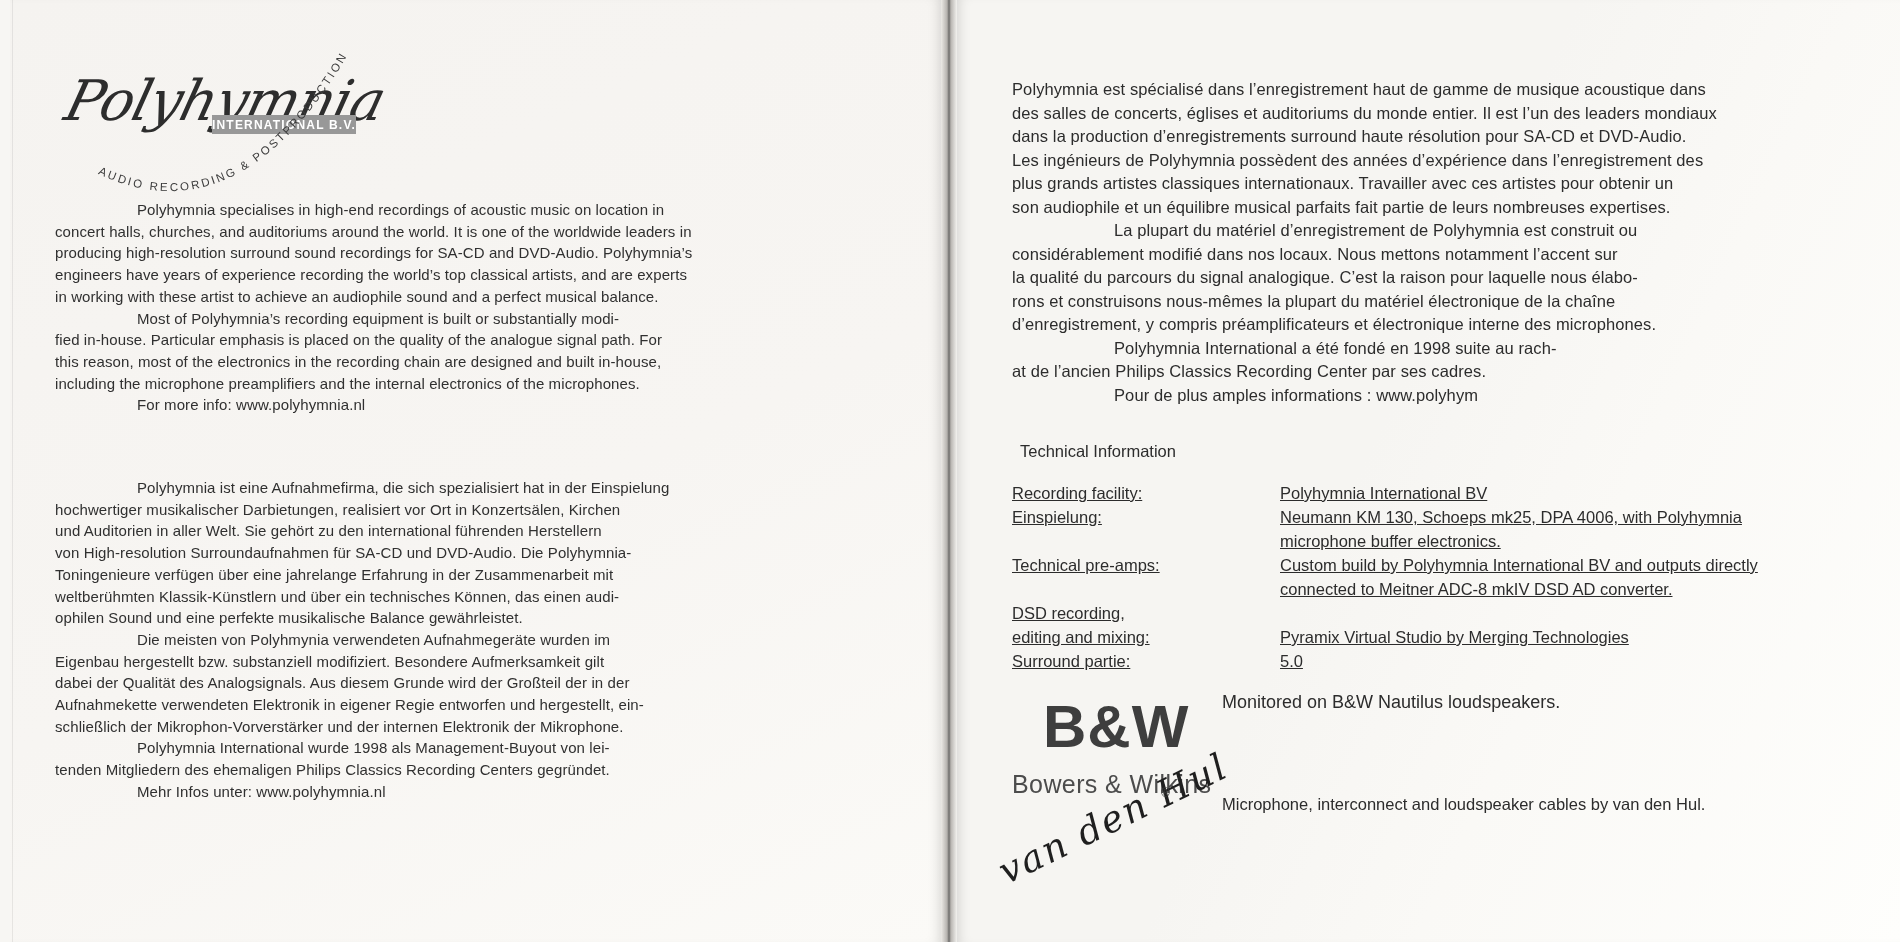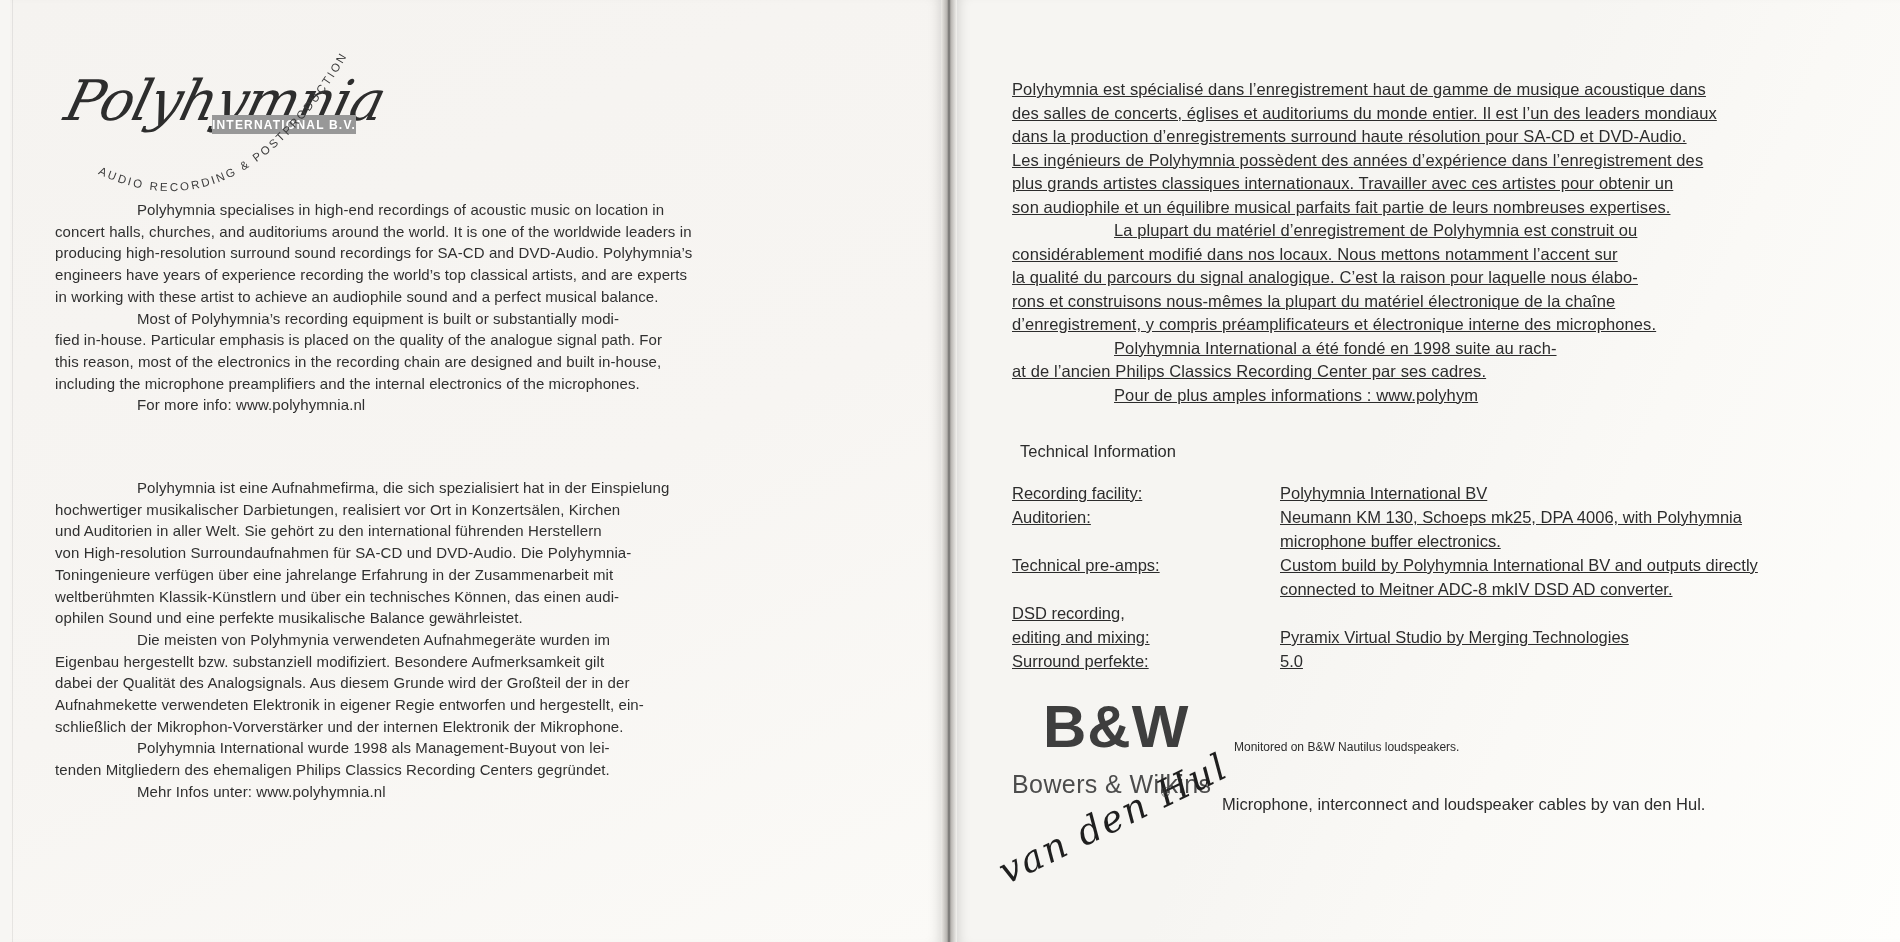--- a/index.html
+++ b/index.html
@@ -41,21 +41,21 @@
     font-size:15px;line-height:21.7px;color:#303030;
     letter-spacing:0.1px;
   }
   .en-block{top:199px;}
   .de-block{top:477px;}
   .ind-en{text-indent:82px;}
 
   
   .fr-block{
     position:absolute;left:55px;top:78px;width:830px;
-    font-size:16.5px;line-height:23.5px;color:#2c2c2c;letter-spacing:0.1px;text-decoration:underline;
+    font-size:16.5px;line-height:23.5px;color:#2c2c2c;letter-spacing:0.1px;
   }
   .ind-fr{text-indent:102px;}
 
   .tech-heading{
     position:absolute;left:55px;top:442px;
     font-size:16.5px;color:#2c2c2c;margin-left:8px;
   }
   .tech-table{
     position:absolute;left:55px;top:481px;width:870px;
     font-size:16.5px;line-height:24px;color:#2c2c2c;
@@ -65,22 +65,22 @@
 
   .bw-main{
     position:absolute;left:86px;top:692px;
     font-size:60px;font-weight:700;letter-spacing:1px;color:#3e3e3e;
   }
   .bw-sub{
     position:absolute;left:55px;top:770px;
     font-size:25px;color:#4c4c4c;letter-spacing:0.4px;
   }
   .note-monitored{
-    position:absolute;left:265px;top:740px;
-    font-size:12px;color:#2c2c2c;margin-left:12px;
+    position:absolute;left:265px;top:692px;
+    font-size:18px;color:#2c2c2c;
   }
   .note-cables{
     position:absolute;left:265px;top:795px;
     font-size:16.5px;color:#2c2c2c;text-align:right;
   }
   .vdh-sig{
     position:absolute;left:44px;top:852px;
     font-family:"DejaVu Serif", serif;font-style:italic;
     font-size:37px;color:#1f1f1f;letter-spacing:2px;
     transform:rotate(-26deg);transform-origin:left center;
@@ -169,37 +169,37 @@
     </div>
 
     <div class="tech-heading">Technical Information</div>
 
     <div class="tech-table">
       <div class="tech-row">
         <div class="tech-label">Recording facility:</div>
         <div class="tech-value">Polyhymnia International BV</div>
       </div>
       <div class="tech-row">
-        <div class="tech-label">Auditorien:</div>
+        <div class="tech-label">Einspielung:</div>
         <div class="tech-value">Neumann KM 130, Schoeps mk25, DPA 4006, with Polyhymnia
 microphone buffer electronics.</div>
       </div>
       <div class="tech-row">
         <div class="tech-label">Technical pre-amps:</div>
         <div class="tech-value">Custom build by Polyhymnia International BV and outputs directly
 connected to Meitner ADC-8 mkIV DSD AD converter.</div>
       </div>
       <div class="tech-row">
         <div class="tech-label">DSD recording,
 editing and mixing:</div>
         <div class="tech-value">
 Pyramix Virtual Studio by Merging Technologies</div>
       </div>
       <div class="tech-row">
-        <div class="tech-label">Surround perfekte:</div>
+        <div class="tech-label">Surround partie:</div>
         <div class="tech-value">5.0</div>
       </div>
     </div>
 
     <div class="bw-main">B&amp;W</div>
     <div class="bw-sub">Bowers &amp; Wilkins</div>
     <div class="note-monitored">Monitored on B&amp;W Nautilus loudspeakers.</div>
 
     <div class="vdh-sig">van den Hul</div>
     <div class="vdh-reg">®</div>

